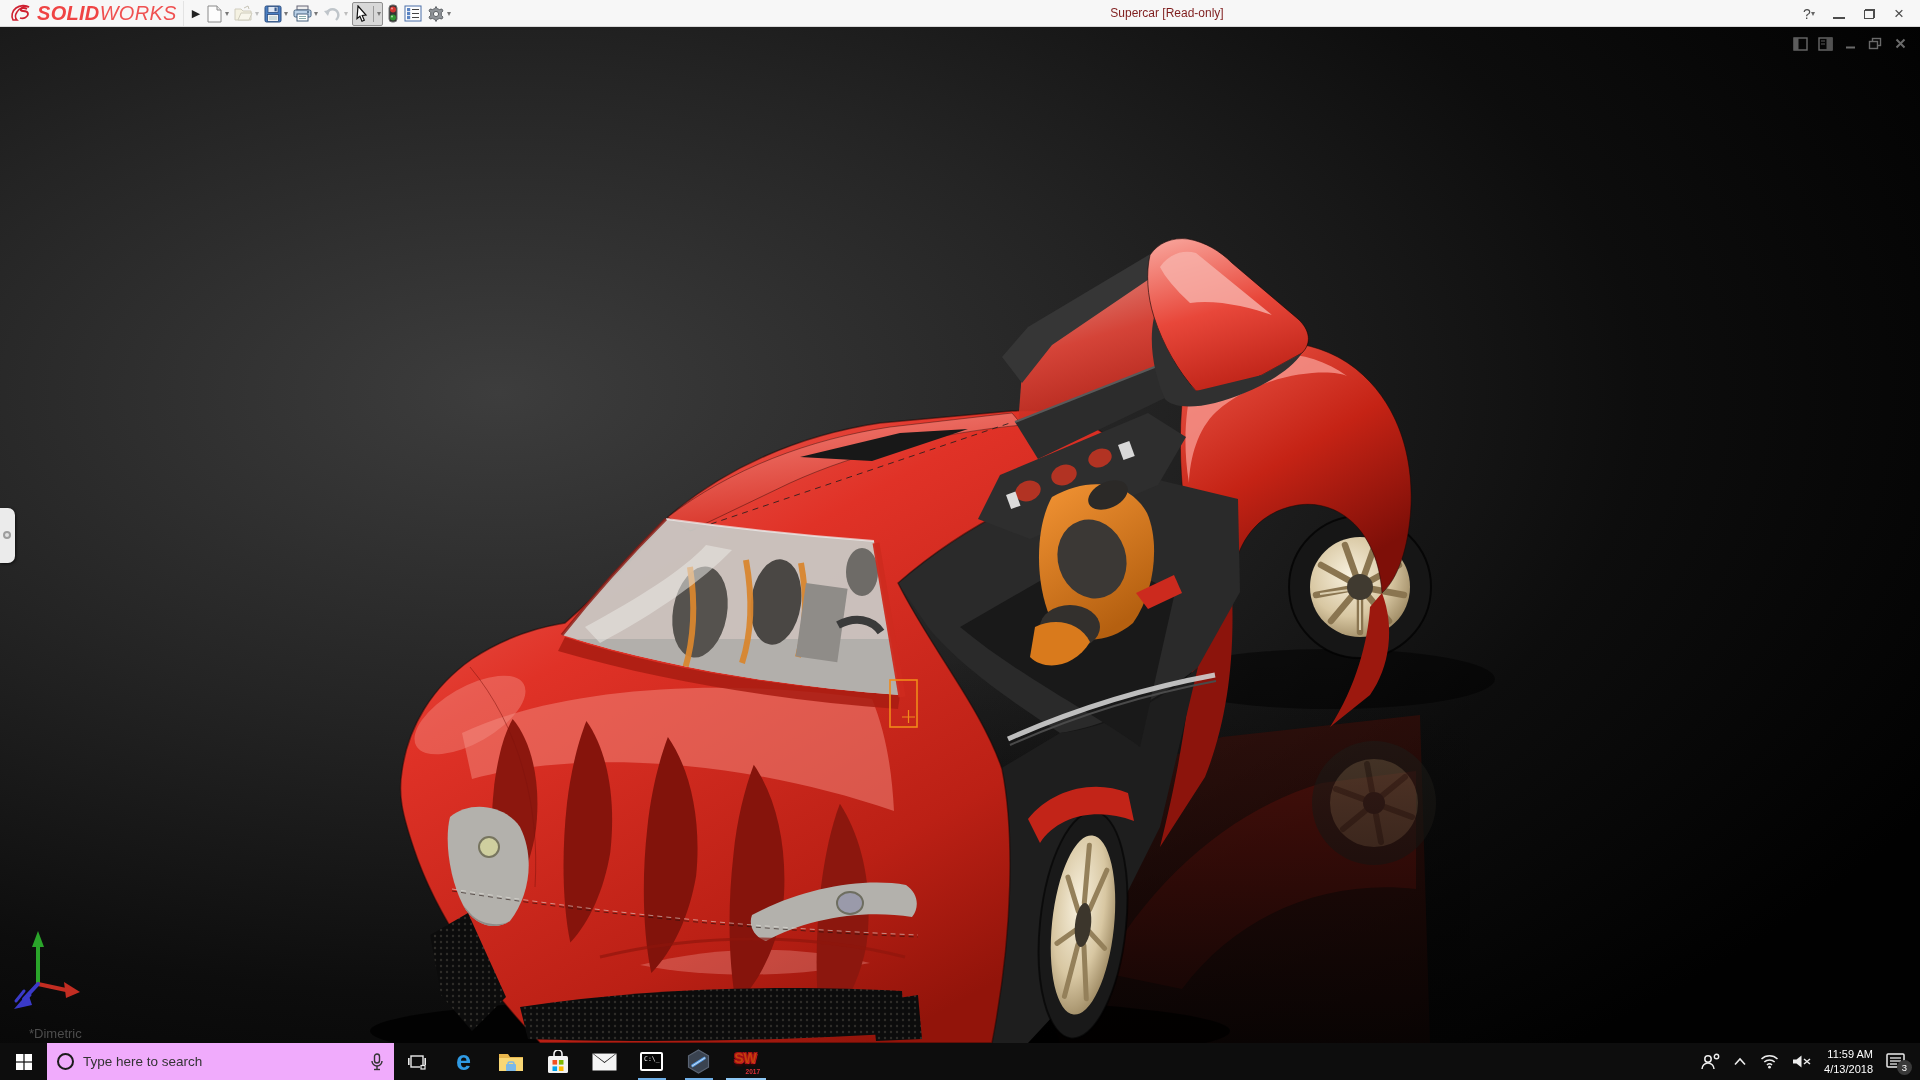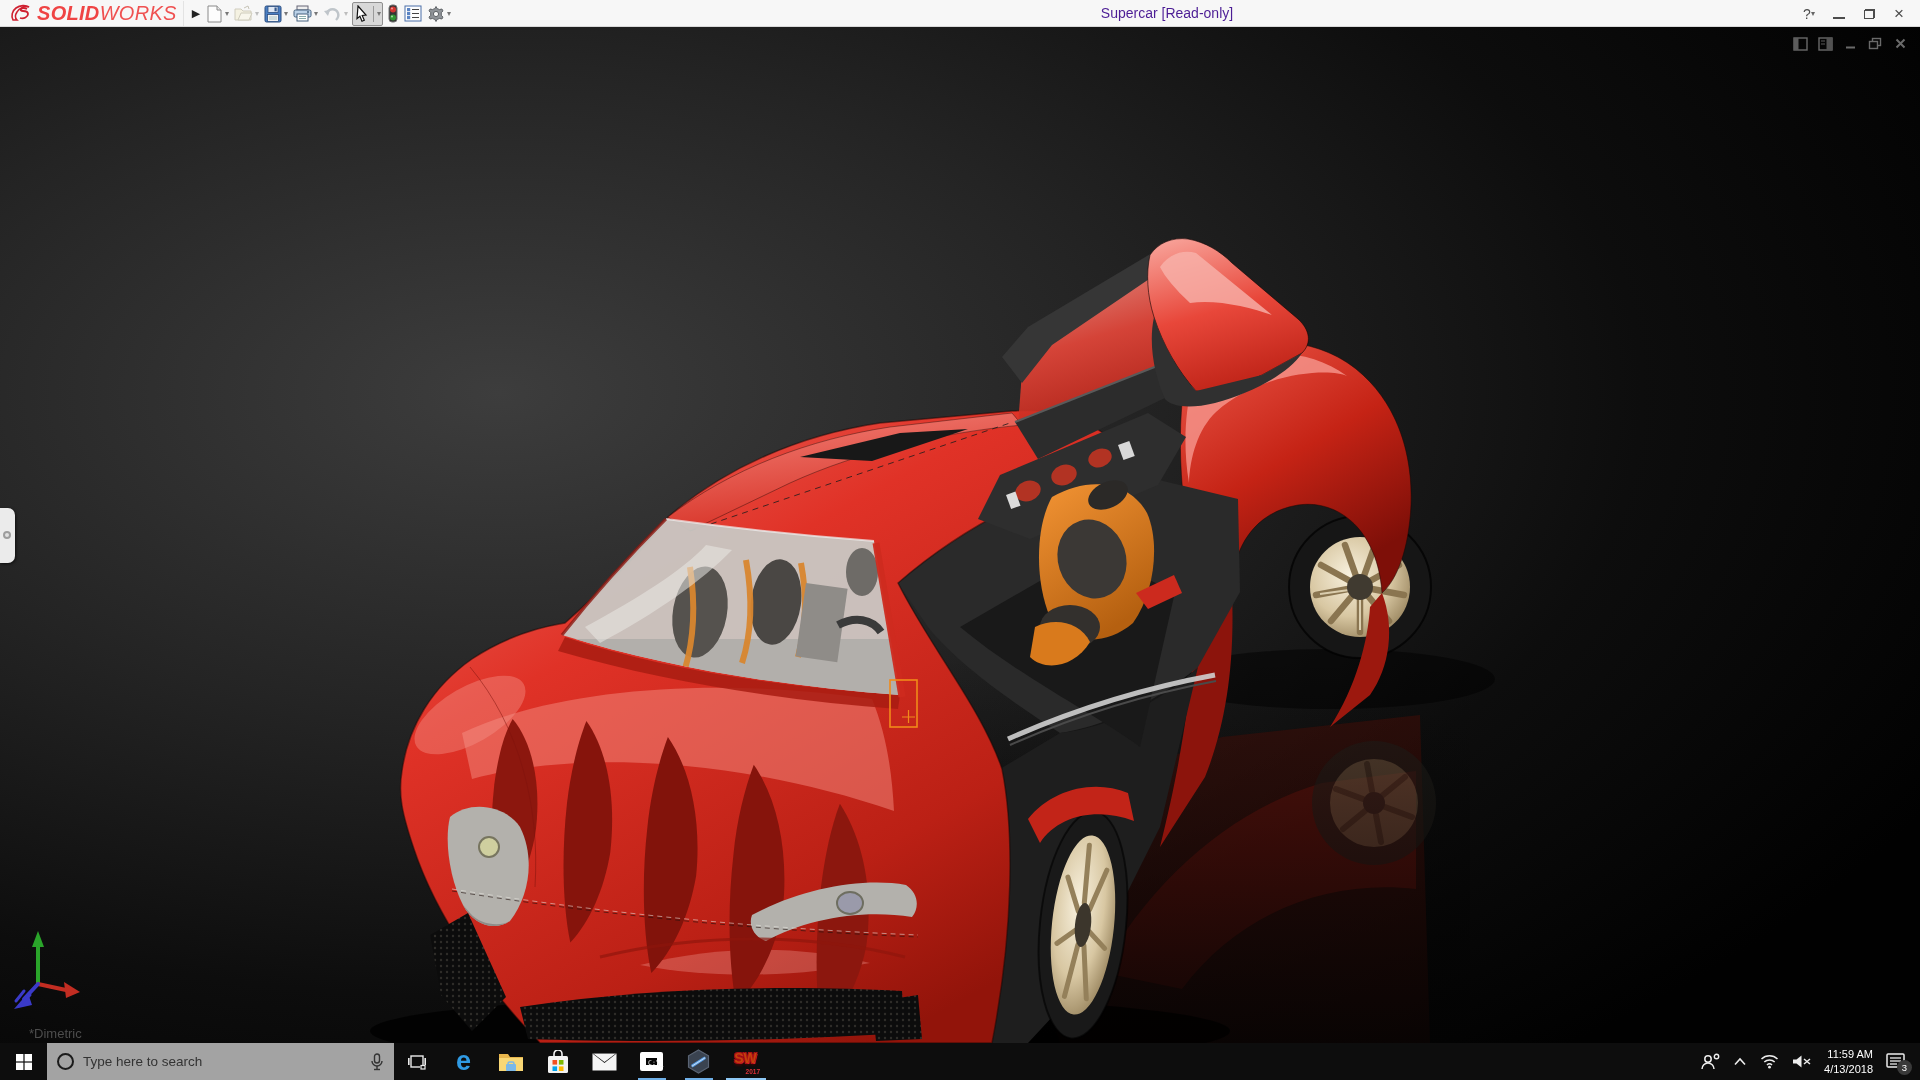--- a/index.html
+++ b/index.html
@@ -17,21 +17,21 @@
   .brand-solid { font-weight:bold; }
   .brand-works { font-weight:normal; opacity:.92;text-align:center; }
   .flyout { font-size:11px; color:#222; padding:0 8px; cursor:pointer; }
   .tools { position:absolute; left:205px; top:0; height:27px; display:flex; align-items:center; gap:3px; }
   .tool { display:flex; align-items:center; height:24px; padding:0 1px; }
   .tool .caret { font-size:8px; color:#777; margin-left:2px; }
   .tool.disabled { opacity:.45; }
   .tool.pressed { background:#d8d8d8; border:1px solid #8f8f8f; border-radius:2px; }
   .tool.pressed .caret { border-left:1px solid #9a9a9a; padding-left:3px; margin-left:3px; height:16px; line-height:16px; }
   .win-title { position:absolute; left:1167px; top:50%; transform:translate(-50%,-50%);
-    font-size:14px; color:#4c1d95; white-space:nowrap; }
+    font-size:12px; color:#7f1d1d; white-space:nowrap; }
   .win-controls { position:absolute; right:8px; top:0; height:27px; display:flex; align-items:center; gap:4px; }
   .wc { width:26px; height:22px; display:flex; align-items:center; justify-content:center;
     color:#4c4c4c; font-size:14px; cursor:pointer; }
   .wc .mini-caret { font-size:8px; color:#666; }
   .wc-min { width:12px; height:2px; background:#4c4c4c; margin-top:8px; }
   .wc-restore { position:relative; width:11px; height:10px; }
   .wc-restore::before { content:""; position:absolute; right:0; top:0; width:8px; height:7px; border:1.5px solid #4c4c4c; }
   .wc-restore::after  { content:""; position:absolute; left:0; bottom:0; width:8px; height:7px; border:1.5px solid #4c4c4c; background:#f7f7f7; }
 
   
@@ -42,31 +42,31 @@
   .view-label { position:absolute; left:13px; top:999px; font-size:13px; color:#4d4d4d;margin-left:16px; }
   .left-tab { position:absolute; left:0; top:481px; width:15px; height:55px;
     background:#ebebeb; border-radius:0 7px 7px 0; box-shadow:1px 1px 3px rgba(0,0,0,.6); cursor:pointer; }
   .left-tab .dot { position:absolute; left:3px; top:23px; width:8px; height:8px;
     border-radius:50%; border:2px solid #9d9d9d; background:#e0e0e0; }
 
   
   .taskbar { height:37px; flex:0 0 37px; background:#0d0d0d; display:flex; align-items:stretch; }
   .tb-btn { display:flex; align-items:center; justify-content:center; cursor:pointer; position:relative; }
   .start { width:47px; }
-  .searchbox { width:347px; background:#a3a3a3; display:flex; align-items:center; padding:0 10px; gap:9px;justify-content:center; }
+  .searchbox { width:347px; background:#f0abfc; display:flex; align-items:center; padding:0 10px; gap:9px;justify-content:center; }
   .cortana-ring { width:17px; height:17px; border:2.5px solid #1b1b1b; border-radius:50%; flex:0 0 17px; }
   .search-input { flex:1; border:none; outline:none; background:transparent; font-size:13.5px; color:#222;
     font-family:"Liberation Sans", sans-serif; }
   .search-input::placeholder { color:#333; opacity:1; }
   .taskview { width:46px; }
   .app { width:47px; }
   .underline { position:absolute; bottom:0; left:50%; transform:translateX(-50%); height:2px; width:28px; background:#6fb0e8; }
   .underline.active { width:40px; background:#8ec8f5; }
   .edge-e { font-size:27px; font-weight:bold; color:#2f9ae3; line-height:1; }
-  .cmd-icon { width:23px; height:19px; background:#050505; border:6px solid #ffffff; border-radius:2px;
+  .cmd-icon { width:23px; height:19px; background:#050505; border:2px solid #ffffff; border-radius:2px;
     font-size:6.5px; color:#e8e8e8; padding:1px 2px; font-family:"DejaVu Sans Mono", monospace; }
   .sw-icon { position:relative; width:27px; height:25px; text-align:center; }
   .sw-letters { font-size:14px; font-weight:bold; color:#c2410c; letter-spacing:0;
     text-shadow:-1px -1px 0 #a80f16,1px -1px 0 #a80f16,-1px 1px 0 #a80f16,1px 1px 0 #d42027,0 2px 3px #600; }
   .sw-year { position:absolute; right:-1px; bottom:-1px; font-size:6.5px; font-weight:bold; color:#e03038; }
   .hex-icon { width:25px; height:25px; }
   .tray { margin-left:auto; display:flex; align-items:center; gap:13px; padding:0 9px 0 4px; }
   .tray-item { display:flex; align-items:center; justify-content:center; cursor:pointer; position:relative; color:#ececec; }
   .clock { text-align:right; font-size:11px; color:#fff; line-height:1.35; cursor:pointer; }
   .badge { position:absolute; right:-7px; bottom:-5px; width:15px; height:15px; border-radius:50%;

